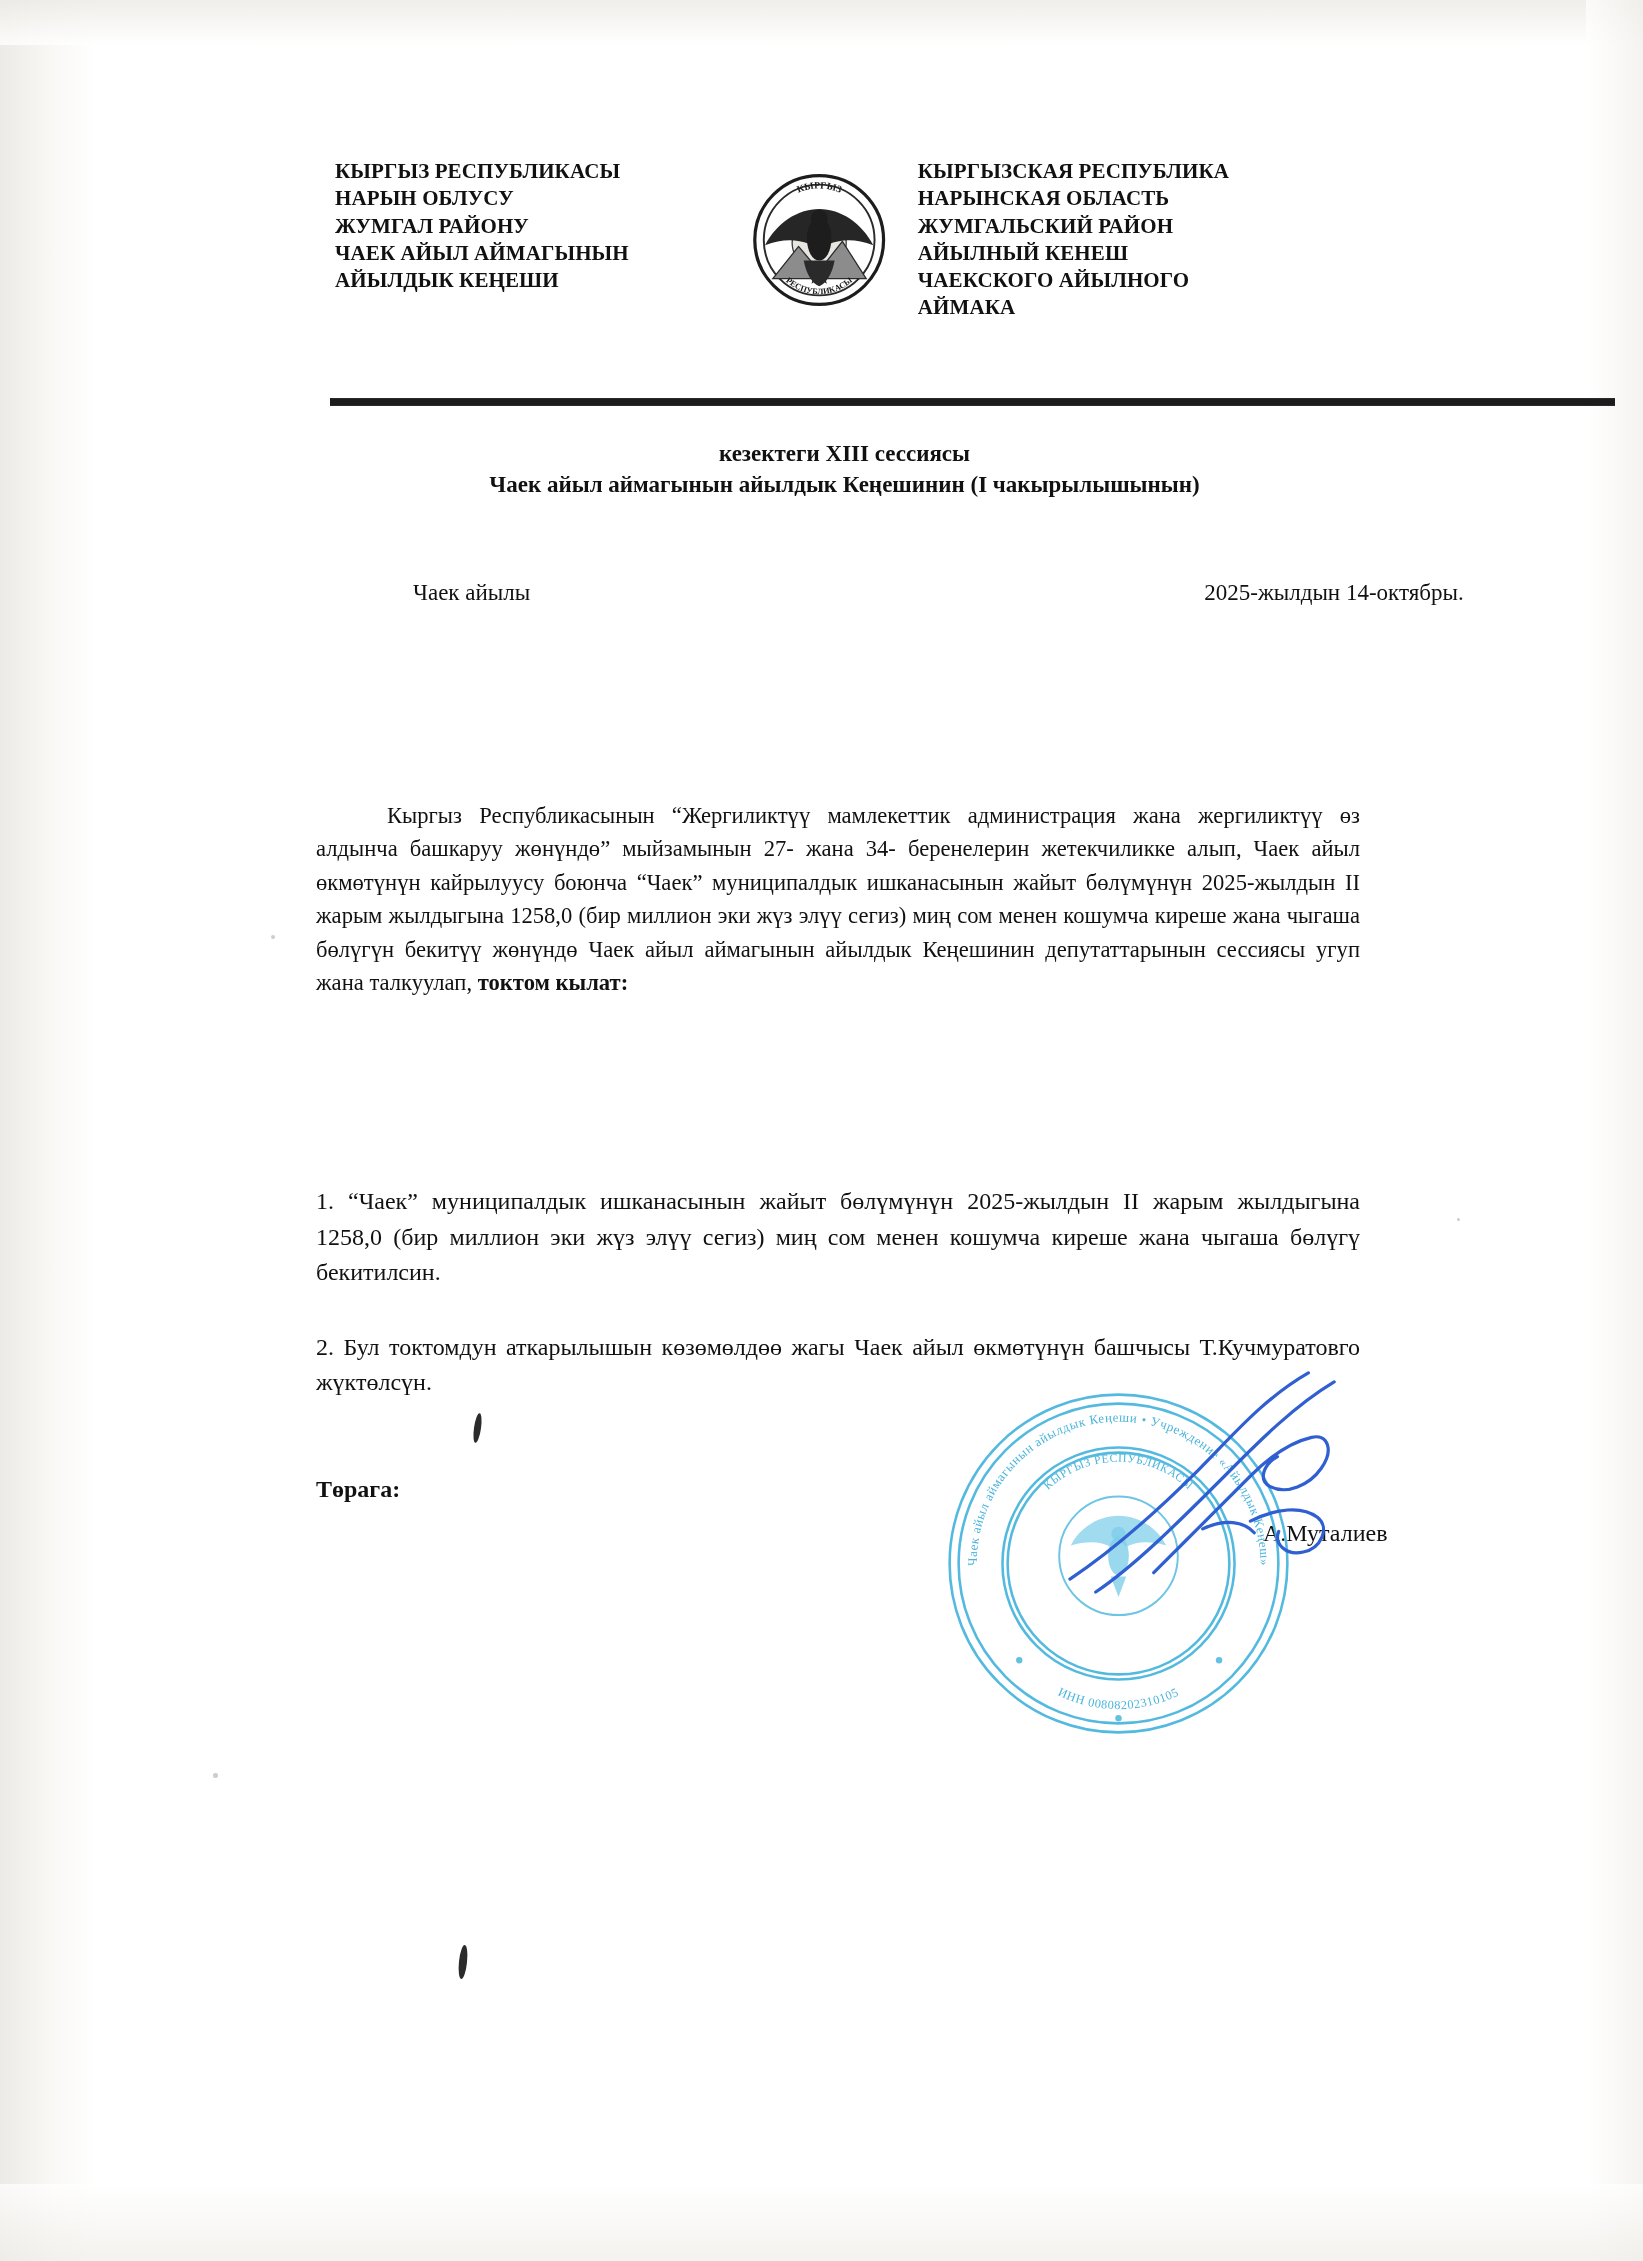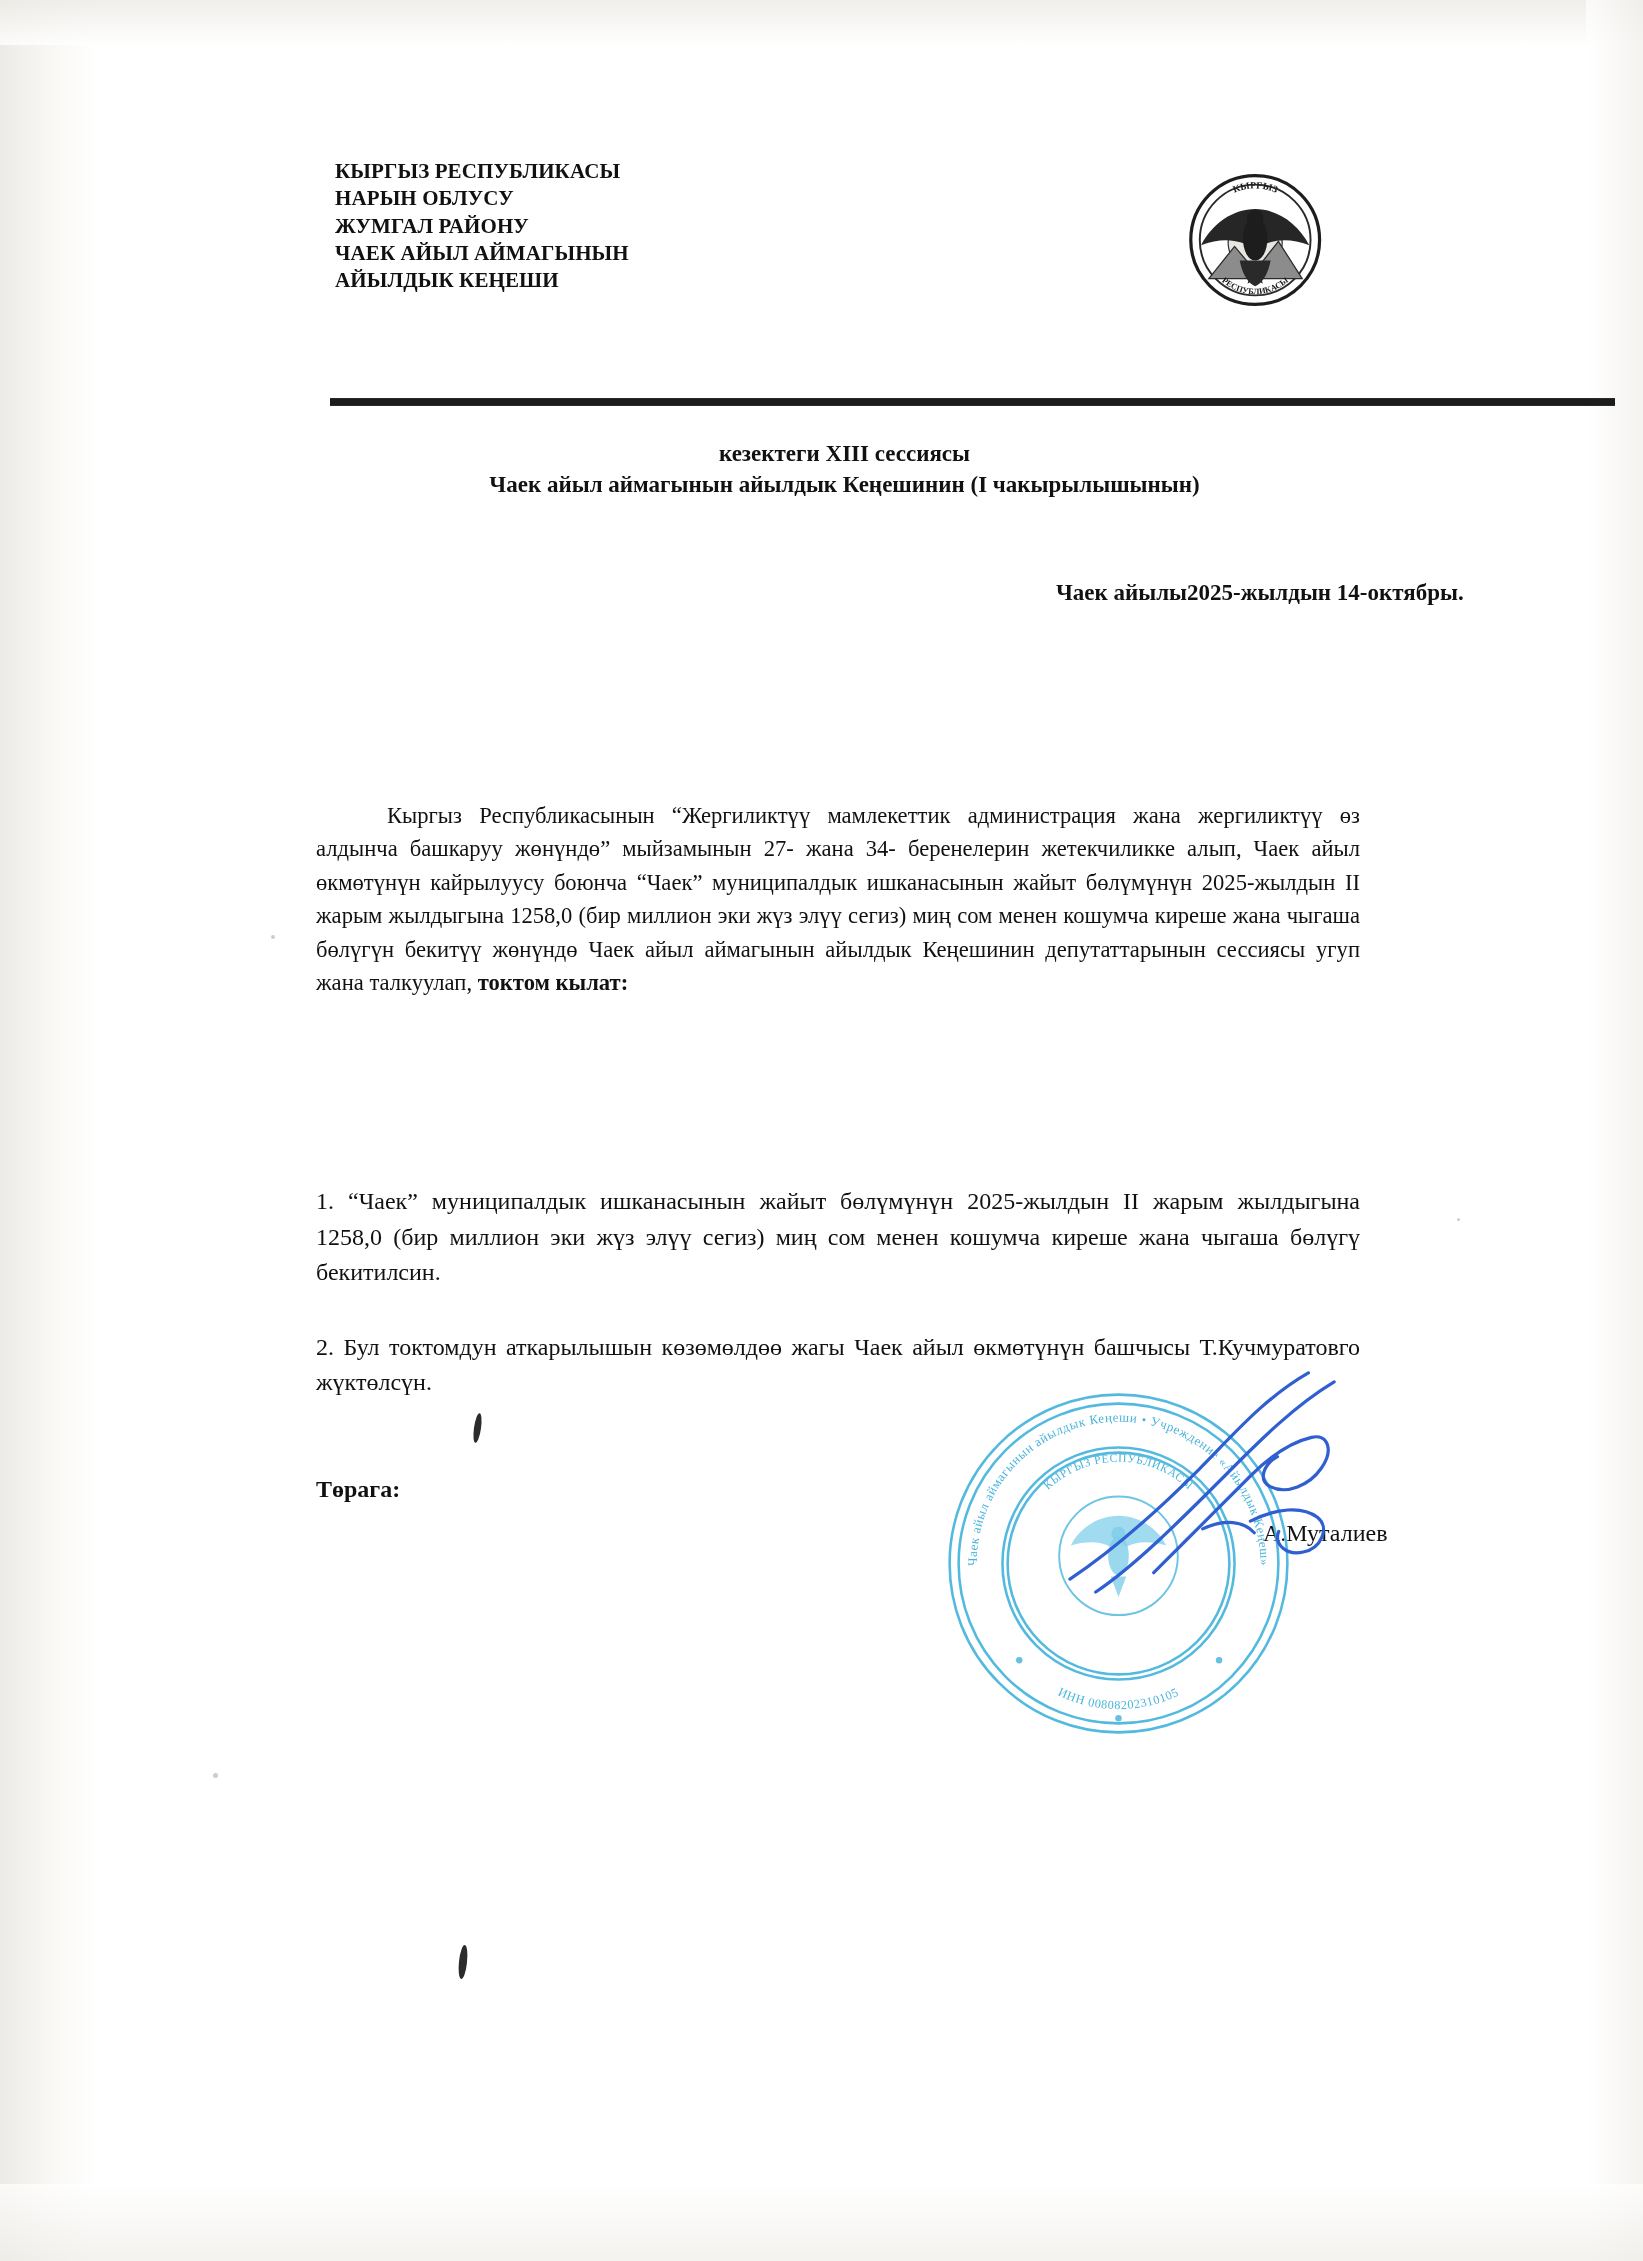--- a/index.html
+++ b/index.html
@@ -124,22 +124,22 @@
     font-weight: bold;
     margin-top: 2.6px;
   }
 
   .place-date {
     position: absolute;
     left: 271px;
     top: 580px;
     width: 1212px;
     display: flex;
-    justify-content: flex-end;
-    font-weight: bold;
+    justify-content: space-between;
+    font-weight: normal;
     font-size: 23px;
   }
   .place { margin-left: 142px; }
   .date  { margin-right: 19.3px; }
 
   .subject {
     position: absolute;
     left: 322px;
     top: 651px;
     width: 1051px;
@@ -271,20 +271,28 @@
           <text font-family="Liberation Serif, serif" font-size="15" font-weight="bold" fill="#1a1a1a">
             <textPath href="#arcTop" startOffset="50%" text-anchor="middle">КЫРГЫЗ</textPath>
           </text>
           <path id="arcBot" d="M54 124 A78 78 0 0 0 210 124" fill="none"></path>
           <text font-family="Liberation Serif, serif" font-size="13" font-weight="bold" fill="#1a1a1a">
             <textPath href="#arcBot" startOffset="50%" text-anchor="middle">РЕСПУБЛИКАСЫ</textPath>
           </text>
         </svg>
       </div>
 
+      <div class="header-col right">
+        <div>КЫРГЫЗСКАЯ  РЕСПУБЛИКА</div>
+        <div>НАРЫНСКАЯ ОБЛАСТЬ</div>
+        <div>ЖУМГАЛЬСКИЙ РАЙОН</div>
+        <div>АЙЫЛНЫЙ КЕНЕШ</div>
+        <div>ЧАЕКСКОГО  АЙЫЛНОГО</div>
+        <div>АЙМАКА</div>
+      </div>
     </div>
 
     <div class="rule"></div>
 
     <div class="title-block">
       <div>кезектеги XIII сессиясы</div>
       <div>Чаек айыл аймагынын  айылдык Кеңешинин (I чакырылышынын)</div>
     </div>
 
     <div class="place-date">

